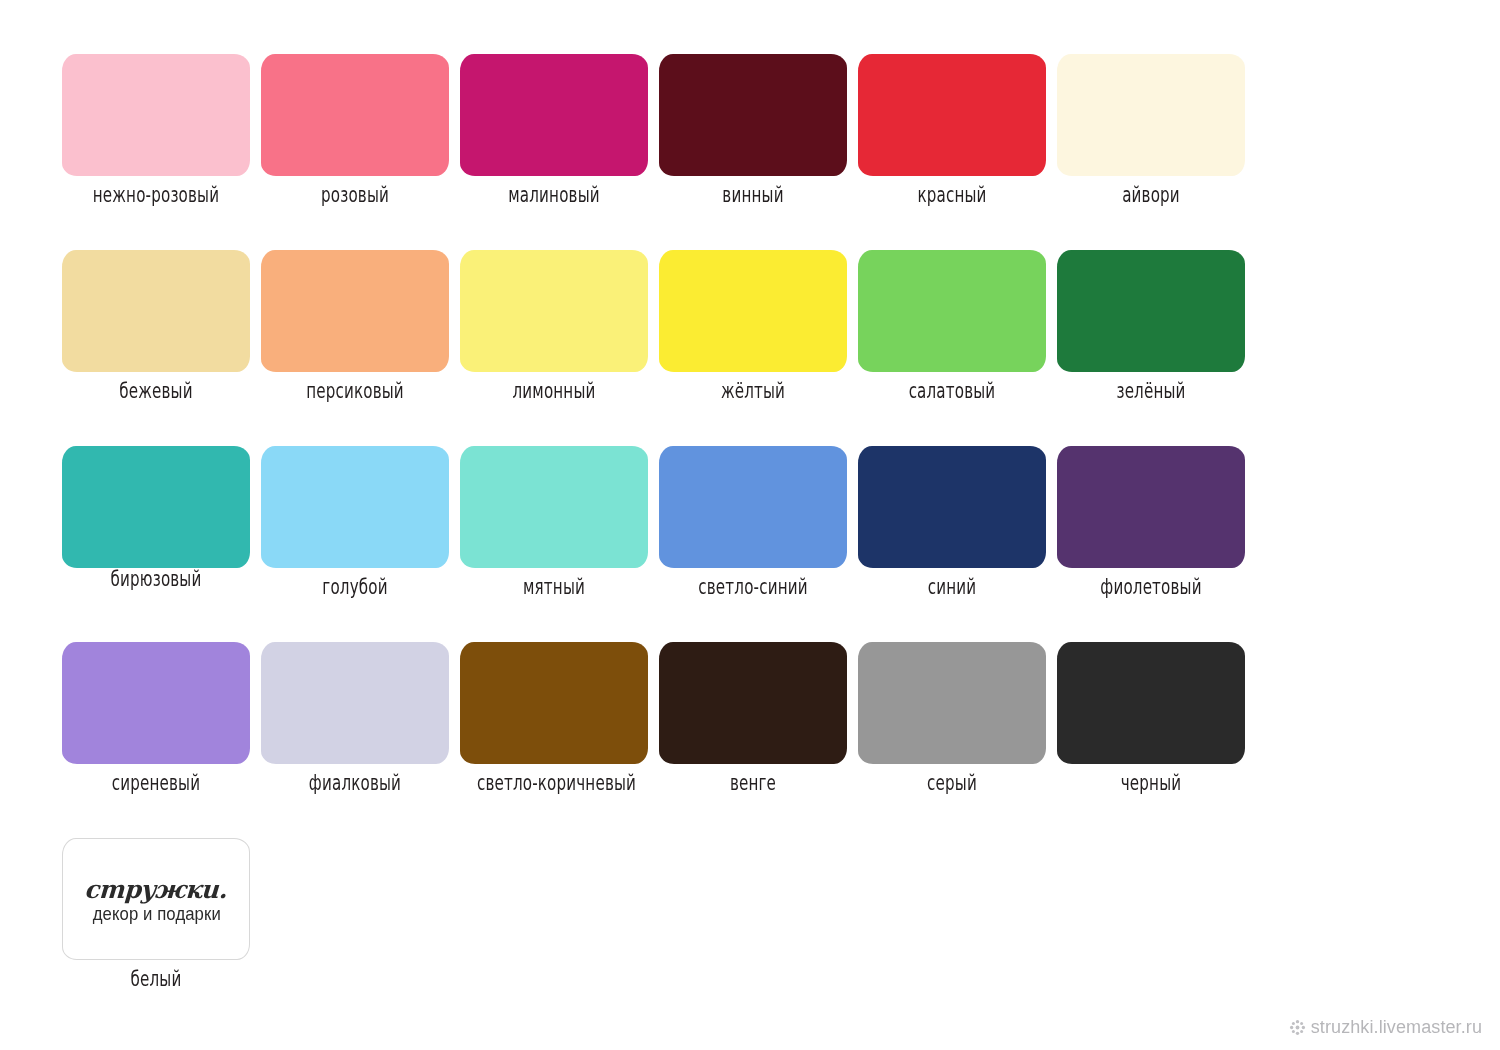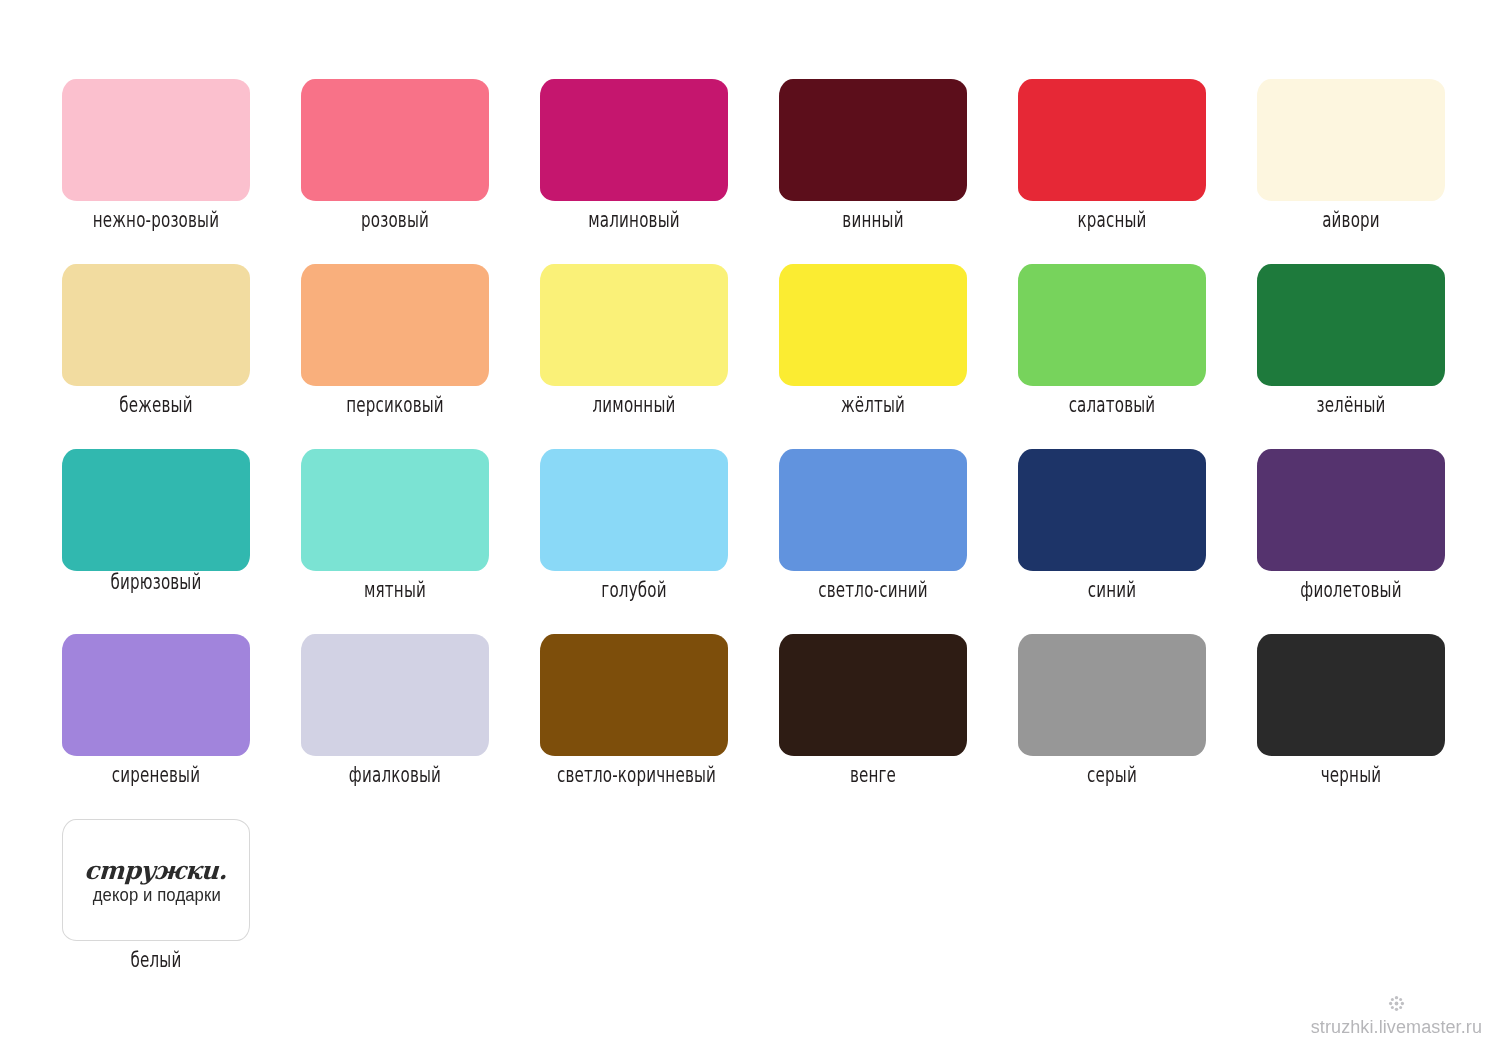--- a/index.html
+++ b/index.html
@@ -19,26 +19,27 @@
     position: absolute;
     left: 0; top: 0;
     width: 1500px;
     height: 1050px;
     background: #ffffff;
   }
 
   .grid {
     position: absolute;
     left: 62px;
-    top: 79px;
+    top: 54px;
     width: 1380px;
     display: grid;
     grid-template-columns: repeat(6, 188px);
     column-gap: 51px;
     row-gap: 0px;
+    gap: 11px;
   }
 
   .cell {
     width: 188px;
     height: 185px;
     position: relative;
   }
 
   .swatch {
     width: 188px;
@@ -114,21 +115,20 @@
 
   
   .watermark {
     position: absolute;
     right: 18px;
     bottom: 12px;
     display: flex;
     align-items: center;
     gap: 4px;
     opacity: 0.62;
-    flex-direction: column;
   }
   .watermark .wm-text {
     font-family: "Liberation Sans", sans-serif;
     font-size: 18px;
     color: #8a8a8f;
     letter-spacing: 0.1px;
   }
   .wm-icon {
     width: 19px;
     height: 19px;
@@ -187,26 +187,26 @@
       </div>
       <div class="cell">
         <div class="swatch" title="зелёный" style="background: rgb(30, 122, 60);"></div>
         <div class="label">зелёный</div>
       </div>
       <div class="cell">
         <div class="swatch" title="бирюзовый" style="background: rgb(49, 184, 175);"></div>
         <div class="label raised">бирюзовый</div>
       </div>
       <div class="cell">
+        <div class="swatch" title="голубой" style="background: rgb(138, 217, 247);"></div>
+        <div class="label">голубой</div>
+      </div>
+      <div class="cell">
         <div class="swatch" title="мятный" style="background: rgb(123, 227, 211);"></div>
         <div class="label">мятный</div>
-      </div>
-      <div class="cell">
-        <div class="swatch" title="голубой" style="background: rgb(138, 217, 247);"></div>
-        <div class="label">голубой</div>
       </div>
       <div class="cell">
         <div class="swatch" title="светло-синий" style="background: rgb(97, 147, 222);"></div>
         <div class="label">светло-синий</div>
       </div>
       <div class="cell">
         <div class="swatch" title="синий" style="background: rgb(29, 52, 104);"></div>
         <div class="label">синий</div>
       </div>
       <div class="cell">

